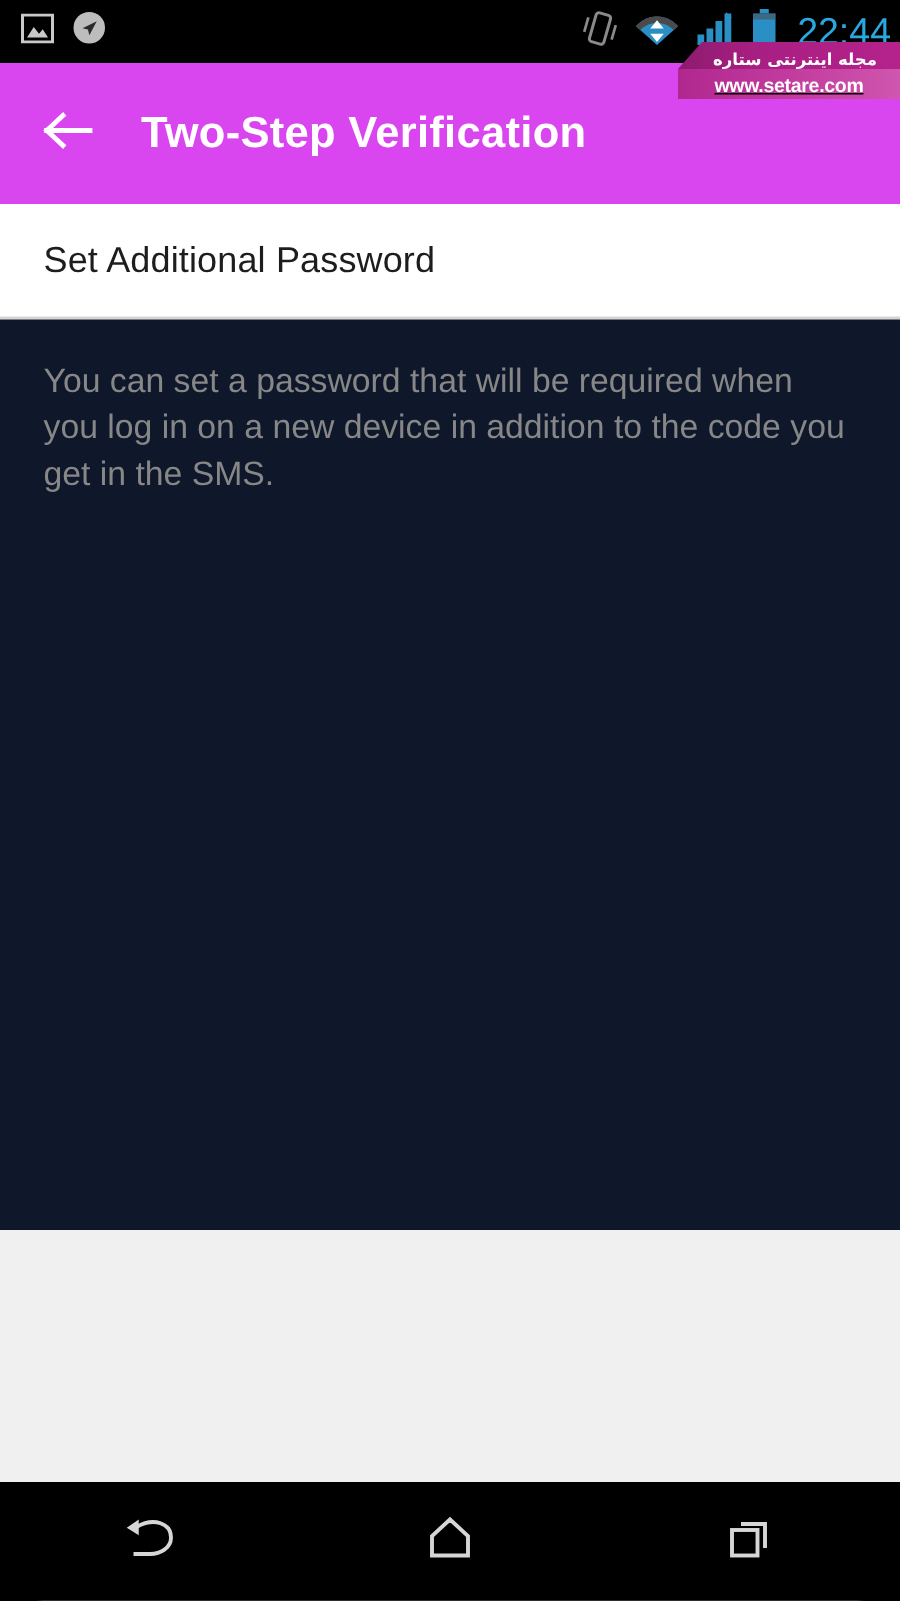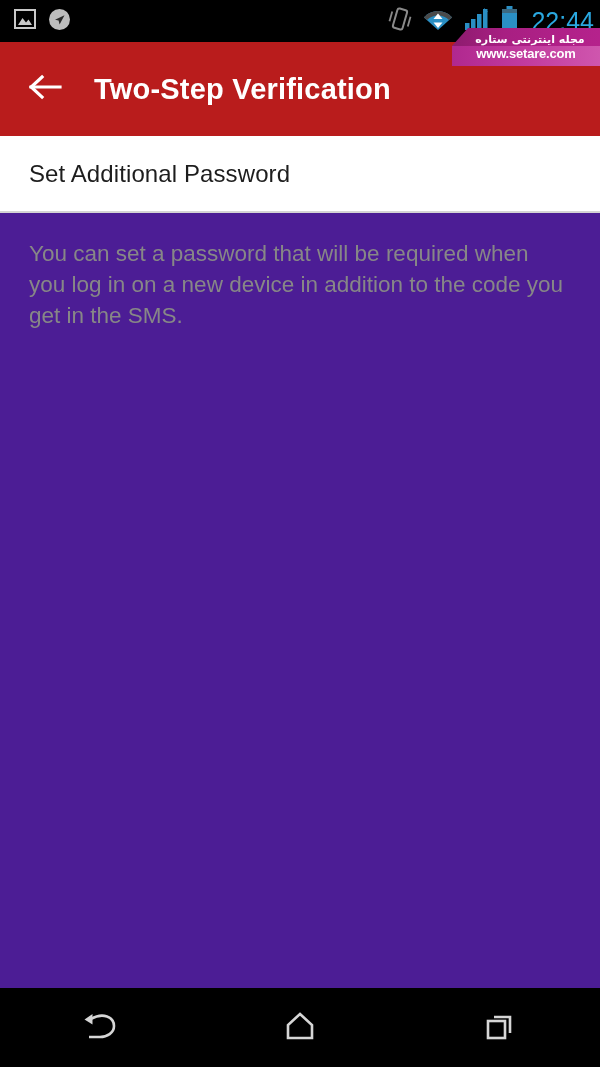--- a/index.html
+++ b/index.html
@@ -61,35 +61,35 @@
     font-weight:bold;
     direction:rtl;
     white-space:nowrap;
     font-family:"DejaVu Sans", sans-serif;
     transform:translateX(4px);
   }
   .wm-row2 {
     position:absolute; right:0; top:18px;
     width:148px; height:20px;
     background:linear-gradient(90deg,#b0288f 0%, #c23b9e 50%, #cf56ae 100%);
-    display:flex; justify-content:center;
+    display:flex; align-items:center; justify-content:center;text-decoration:underline;
   }
   .wm-row2 span {
     color:#ffffff;
     font-size:13px;
     font-weight:bold;
     letter-spacing:-0.2px;
     font-family:"Liberation Sans", sans-serif;
   }
 
   
   .action-bar {
     position:absolute; top:42px; left:0;
     width:600px; height:94px;
-    background:#b91c1c;
+    background:#d946ef;
     display:flex; align-items:center;
   }
   .back-btn {
     width:36px; height:36px;
     margin-left:27px;
     display:flex; align-items:center; justify-content:center;
     cursor:pointer;
   }
   .ab-title {
     color:#ffffff;
@@ -117,22 +117,22 @@
   }
   .divider {
     position:absolute; top:211px; left:0;
     width:600px; height:2px;
     background:#d4d4d4;
   }
 
   
   .content {
     position:absolute; top:213px; left:0;
-    width:600px; height:775px;
-    background:#4c1d95;
+    width:600px; height:607px;
+    background:#0f172a;
   }
   .description {
     position:absolute; left:29px; top:25px;
     width:540px;
     color:#878787;
     font-size:22.5px;
     line-height:31px;
     font-weight:400;
   }
 

